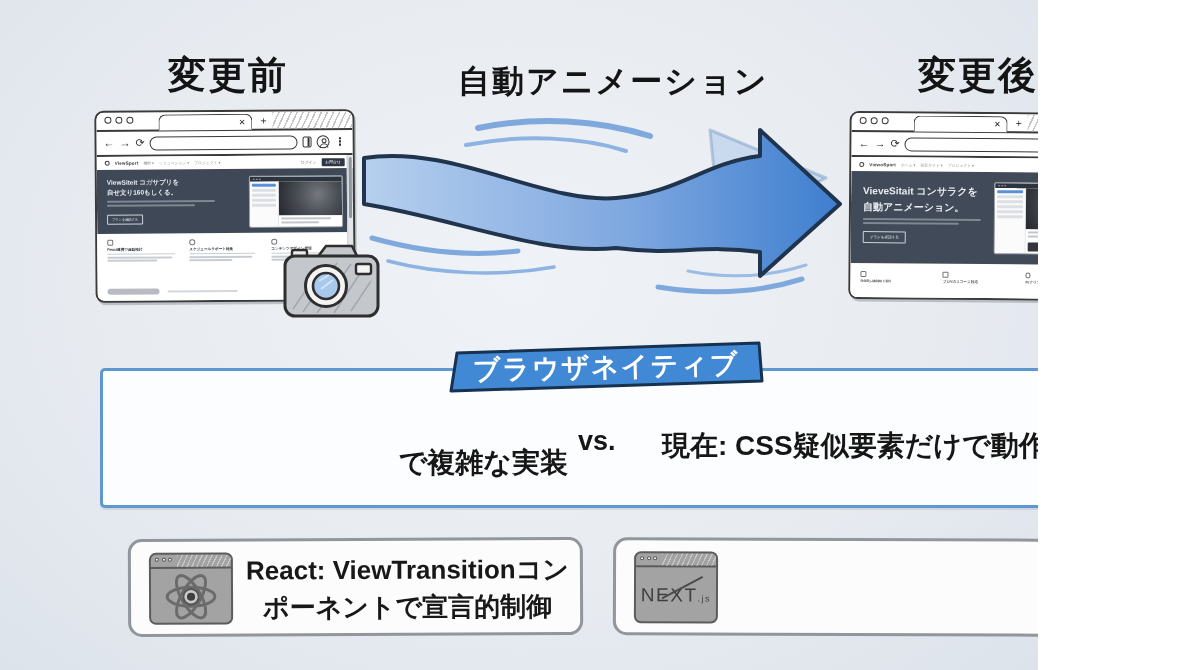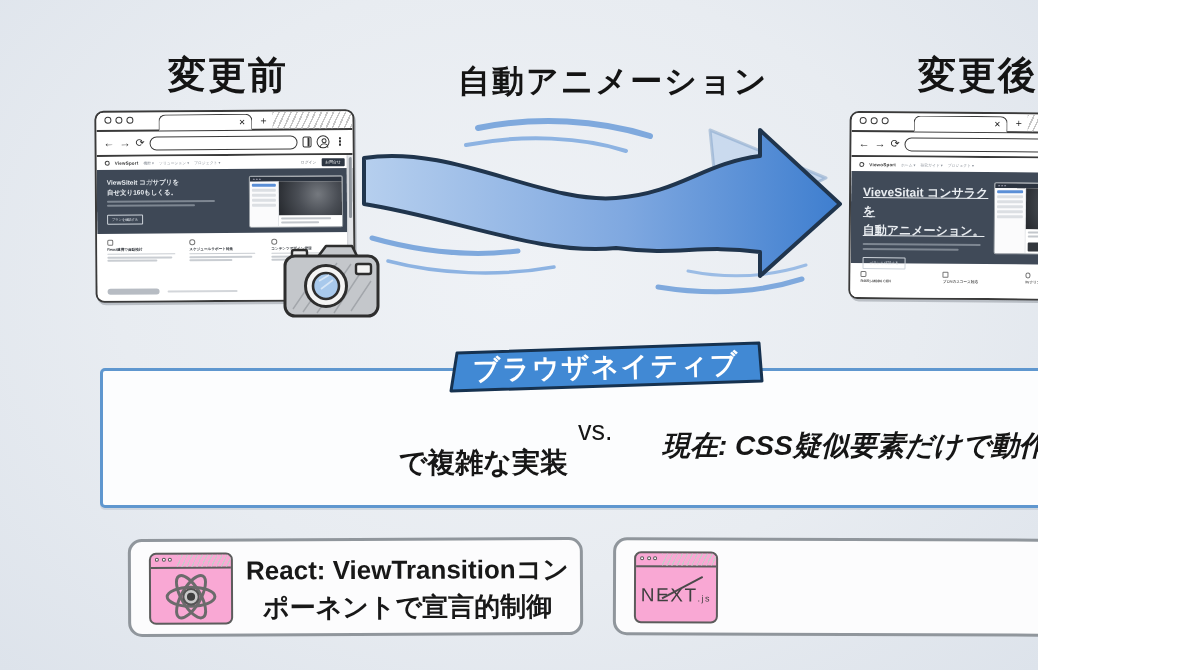--- a/index.html
+++ b/index.html
@@ -87,30 +87,30 @@
   #ribbon{position:absolute;left:446px;top:340px;width:320px;height:56px;z-index:6;}
   #ribbon .rtext{position:absolute;left:0;top:4px;width:100%;text-align:center;font-size:27px;font-weight:700;
     color:#fff;letter-spacing:2px;transform:rotate(-1.4deg);line-height:46px;}
 
   
   #cmpbox{position:absolute;left:100px;top:368px;width:1000px;height:140px;background:#fcfdfe;
     border:3px solid #5f97cf;border-radius:5px;box-sizing:border-box;z-index:4;
     box-shadow:0 2px 0 rgba(40,70,110,.12);}
   .cmp-l1{position:absolute;left:128px;top:404px;width:480px;font-size:28px;font-weight:600;z-index:5;}
   .cmp-l2{position:absolute;left:128px;top:444px;width:440px;text-align:right;font-size:28px;font-weight:600;z-index:5;}
-  .cmp-vs{position:absolute;left:578px;top:416px;font-size:27px;font-weight:400;z-index:5;}
-  .cmp-r{position:absolute;left:662px;top:427px;width:430px;font-size:28px;font-weight:600;z-index:5;font-style:italic;}
+  .cmp-vs{position:absolute;left:578px;top:426px;font-size:27px;font-weight:700;z-index:5;}
+  .cmp-r{position:absolute;left:662px;top:427px;width:430px;font-size:28px;font-weight:600;z-index:5;}
 
   
   .tcard{position:absolute;top:538px;width:455px;height:98px;background:#fcfcfd;border:3px solid #90969c;
     border-radius:14px;box-sizing:border-box;z-index:4;}
   #card-react{left:128px;transform:rotate(-.25deg);}
   #card-next{left:613px;transform:rotate(.2deg);}
   .mini-win{position:absolute;left:18px;top:11px;width:84px;height:72px;border:2.5px solid #5c5c5c;border-radius:7px;
-    background:#f9a8d4;box-sizing:border-box;overflow:hidden;}
+    background:#a3a3a3;box-sizing:border-box;overflow:hidden;}
   .mini-bar{height:12px;border-bottom:2px solid #5c5c5c;position:relative;}
   .mini-dots{position:absolute;left:4px;top:3px;display:flex;gap:2.5px;z-index:2;}
   .mini-dots i{width:4px;height:4px;border:1px solid #555;border-radius:50%;display:block;box-sizing:border-box;background:#fff;}
   .mini-hatch{position:absolute;left:26px;right:0;top:0;bottom:0;
     background:repeating-linear-gradient(115deg,#c9c9c9 0 1.2px,transparent 1.2px 4.5px);}
   .mini-body{height:56px;display:flex;align-items:center;justify-content:center;position:relative;}
   .next-logo{font-size:19px;letter-spacing:1.5px;color:#3f3f3f;position:relative;}
   .next-logo .js{font-size:9px;color:#3f3f3f;}
   .next-slash{position:absolute;left:26px;top:30px;width:46px;height:1.8px;background:#4a4a4a;
     transform:rotate(-28deg);transform-origin:left center;}
@@ -285,21 +285,21 @@
         <span class="logo-dot"></span>
         <span class="site-name">ViewoSport</span>
         <span class="nlink">ホーム ▾</span>
         <span class="nlink">研究ガイド ▾</span>
         <span class="nlink">プロジェクト ▾</span>
         <span class="spacer"></span>
         <span class="nlogin">ログイン</span>
         <span class="ncta">デモ/お問合せ</span>
       </div>
       <div class="hero" style="height:92px;padding:12px 12px;box-sizing:border-box;background:#404a58;">
-        <div class="hero-h" style="font-size:12px;width:132px;line-height:1.6;text-decoration:underline;">
+        <div class="hero-h" style="font-size:10px;width:132px;line-height:1.6;">
           <div>VieveSitait コンサラクを</div>
           <div>自動アニメーション。</div>
         </div>
         <div class="hero-bar" style="width:118px;"></div>
         <div class="hero-bar" style="width:96px;"></div>
         <div class="hero-btn" style="margin-top:6px;font-size:3.6px;padding:3px 6px;">プランを確認する</div>
         <div class="shot" style="right:12px;top:10px;width:100px;height:70px;">
           <div class="shot-top">
               <i></i>
               <i></i>

